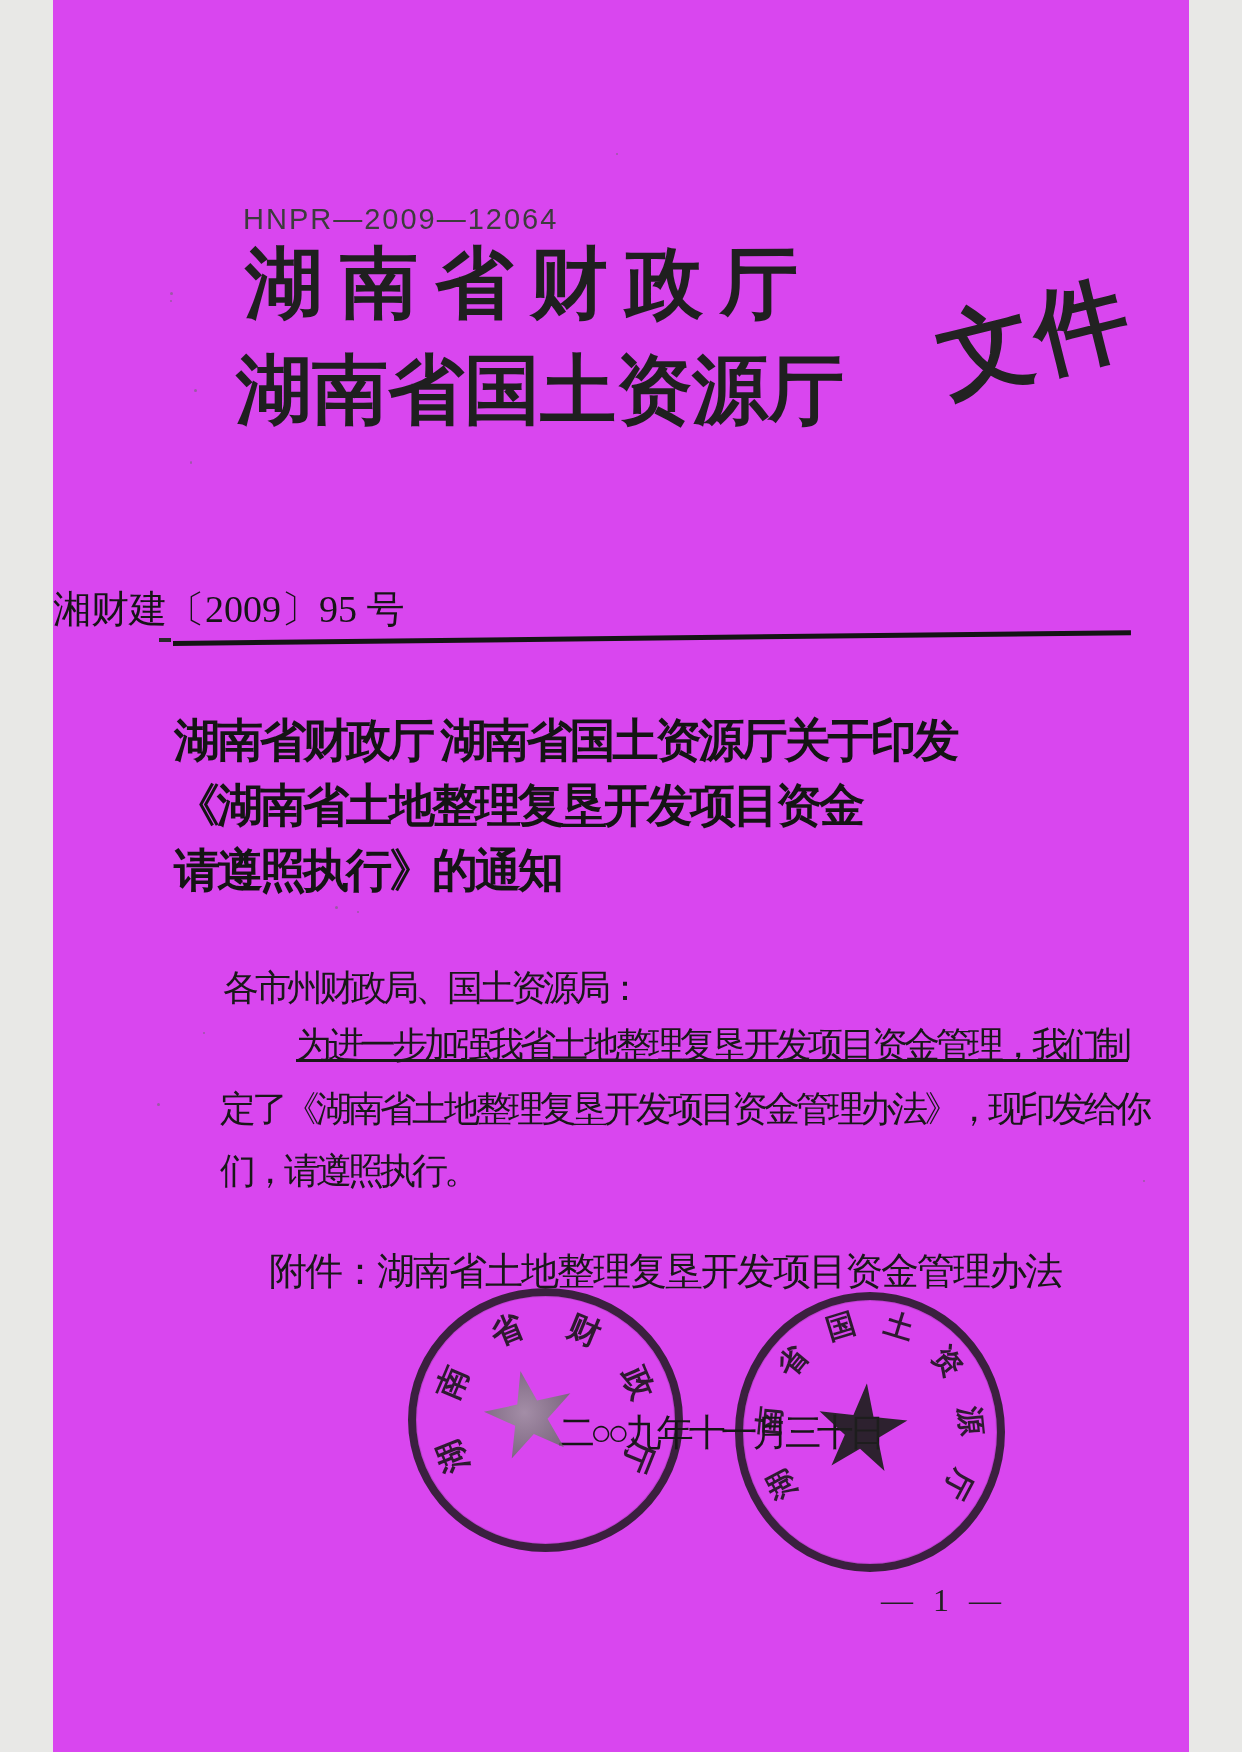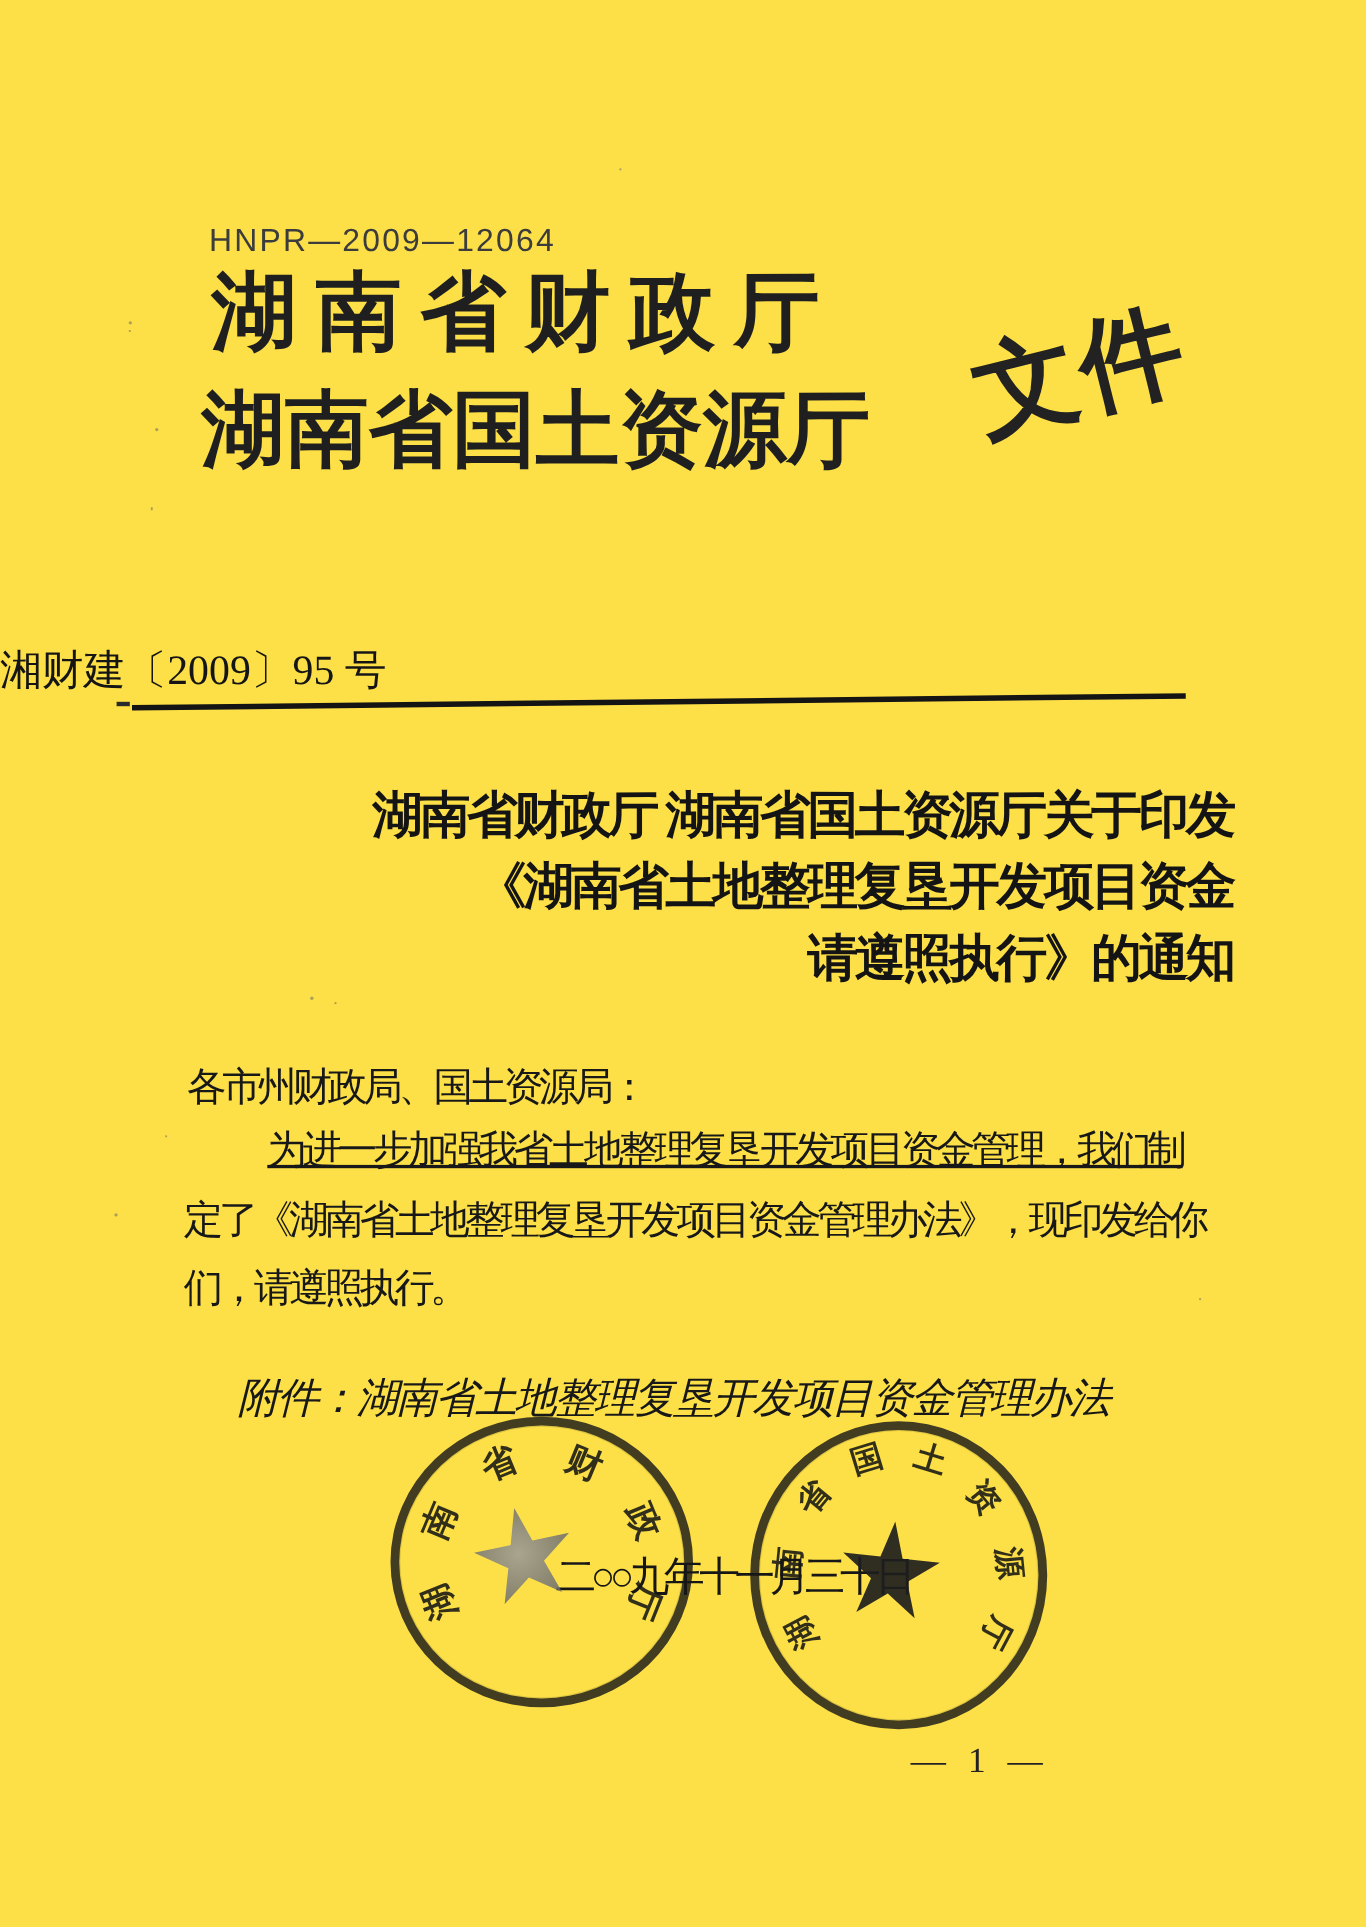--- a/index.html
+++ b/index.html
@@ -1,18 +1,18 @@
 <!DOCTYPE html>
 <html><head>
 <meta charset="utf-8">
 <style>
   html,body { margin:0; padding:0; background:#e8e8e6; }
   .page {
-    position:relative; width:1242px; height:1752px; margin:0 auto;
-    background:#fde047; overflow:hidden;
+    position:relative; width:1136px; height:1752px; margin:0 auto;
+    background:#d946ef; overflow:hidden;
     font-family:"Liberation Serif","DejaVu Serif",serif; color:#1b1b1b;
   }
   .abs { position:absolute; }
 
   .doc-code {
     left:190px; top:203px; font-family:"Liberation Sans","DejaVu Sans",sans-serif;
     font-size:29px; letter-spacing:2px; color:#3c3c3c; font-weight:500;
   }
 
   .org-line { font-weight:bold; color:#1f1f1f; white-space:nowrap; }
@@ -26,30 +26,30 @@
 
   .doc-number { left:0; top:584px; width:1242px; text-align:left; font-size:38px; color:#151515; }
 
   .rule {
     left:120px; top:641px; width:958px; height:5px; background:#141414;
     transform:rotate(-0.65deg); transform-origin:left center;
   }
   .rule-tick { left:106px; top:638px; width:12px; height:4px; background:#2a2a2a; }
 
   .title-block {
-    left:121px; top:708px; width:1000px; text-align:right;
+    left:121px; top:708px; width:1000px; text-align:left;
     font-size:46px; font-weight:bold; letter-spacing:-3px; line-height:65px; color:#141414;
   }
 
   .body-text { font-size:36px; letter-spacing:-4px; color:#181818; white-space:nowrap; }
   .salutation { left:170px; top:964px; }
   .para-l1 { left:243px; top:1021px;text-decoration:underline; }
   .para-l2 { left:167px; top:1085px; }
   .para-l3 { left:167px; top:1147px; }
-  .attachment { left:216px; top:1246px; font-size:38px; letter-spacing:-2px;font-style:italic; }
+  .attachment { left:216px; top:1246px; font-size:38px; letter-spacing:-2px; }
 
   .date-line {
     left:505px; top:1408px; font-size:37px; letter-spacing:-5px; color:#161616;
     white-space:nowrap; z-index:3;
   }
 
   .seal {
     border-radius:50%; border:8px solid rgba(24,24,24,0.82); z-index:2;
     box-shadow:inset 0 0 0 1px rgba(40,40,40,0.15);
   }

